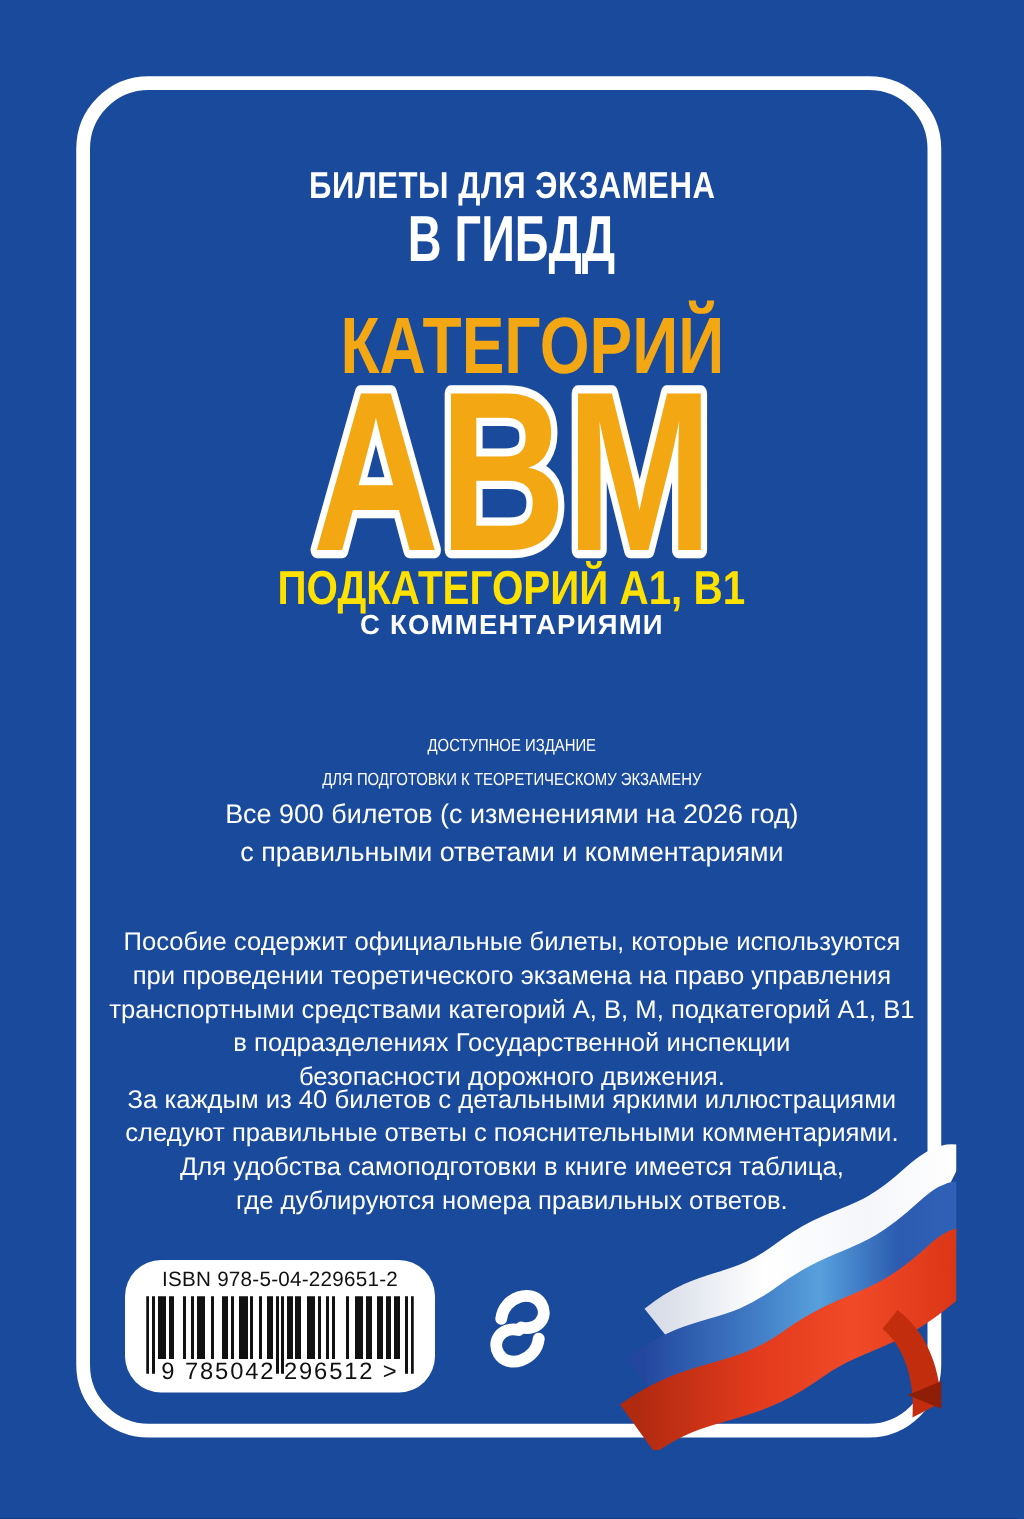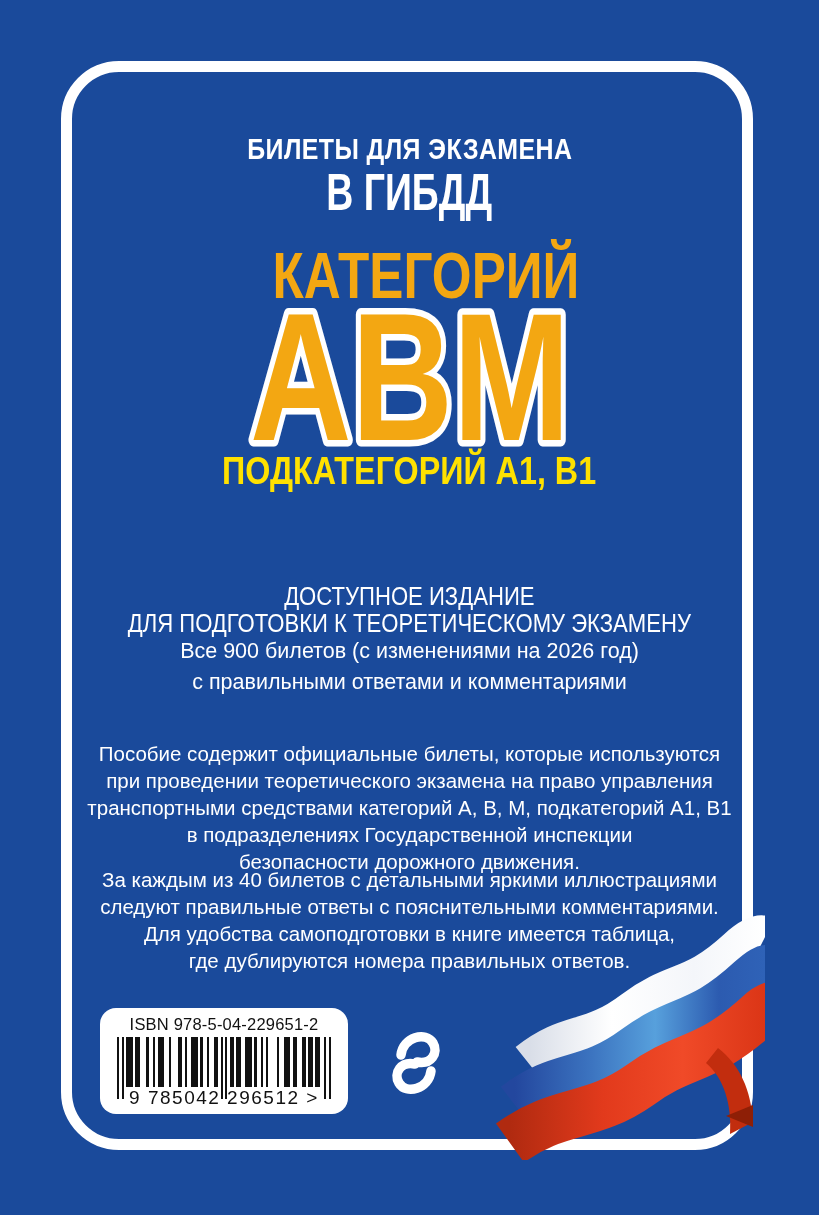--- a/index.html
+++ b/index.html
@@ -19,28 +19,28 @@
   .kicker{top:132px;font-size:30px;font-weight:700;letter-spacing:.5px;}
   .title-main{top:162px;font-size:52px;font-weight:700;}
   .title-cat{top:239px;font-size:64px;font-weight:700;color:var(--gold,#F3A712);padding-left:16px;}
   .abm-wrap{position:absolute;left:50%;top:299px;transform:translateX(-50%);}
   .abm-wrap svg text{
     font-family:"Liberation Sans",sans-serif;font-weight:700;
     fill:var(--gold,#F3A712);stroke:#ffffff;
   }
   .subcat{top:450px;font-size:38px;font-weight:700;color:var(--yellow,#FFE100);}
   .comments{top:487px;font-size:22px;font-weight:700;letter-spacing:1px;}
-  .tagline{top:556px;font-size:26px;line-height:27px;font-weight:400;white-space:pre-line;}
+  .tagline{top:556px;font-size:14px;line-height:27px;font-weight:400;white-space:pre-line;}
   .tagline .cond{white-space:pre-line;}
   .edition{top:636px;font-size:21.5px;line-height:31px;font-weight:400;white-space:pre-line;}
   .para{font-size:20.5px;line-height:27px;font-weight:400;white-space:pre-line;}
   .p1{top:740px;} .p2{top:866px;}
   .bcbox{
     position:absolute;left:100px;top:1008px;width:248px;height:106px;
-    background:#ffffff;border-radius:16px;color:#111;text-align:center;
+    background:#ffffff;border-radius:29px;color:#111;text-align:center;
   }
   .isbn{position:absolute;top:7px;left:0;width:100%;font-size:16.5px;letter-spacing:.2px;color:#111;}
   .bars{position:absolute;top:29px;left:17px;fill:#111;}
   .bcdigits{
     position:absolute;bottom:5px;left:0;width:100%;
     font-size:19px;letter-spacing:1.5px;color:#111;background:transparent;
   }
   .logo{position:absolute;left:391px;top:1028px;}
   .flag{position:absolute;left:420px;top:915px;}
 </style>
@@ -97,20 +97,21 @@
   <div class="abm-wrap">
     <svg width="370" height="152" viewBox="0 0 370 152">
       <text x="185" y="141" text-anchor="middle" font-size="182" textLength="320" lengthAdjust="spacingAndGlyphs" paint-order="stroke" stroke-width="13" stroke-linejoin="round">АВМ</text>
     </svg>
   </div>
 
   <div class="txt subcat">
     <span class="cond cx85">ПОДКАТЕГОРИЙ А1, В1</span>
   </div>
 
+  <div class="txt comments">С КОММЕНТАРИЯМИ</div>
 
   <div class="txt tagline">
     <span class="cond cx85">ДОСТУПНОЕ ИЗДАНИЕ
 ДЛЯ ПОДГОТОВКИ К ТЕОРЕТИЧЕСКОМУ ЭКЗАМЕНУ</span>
   </div>
 
   <div class="txt edition">Все 900 билетов (с изменениями на 2026 год)
 с правильными ответами и комментариями</div>
 
   <div class="txt para p1">Пособие содержит официальные билеты, которые используются

